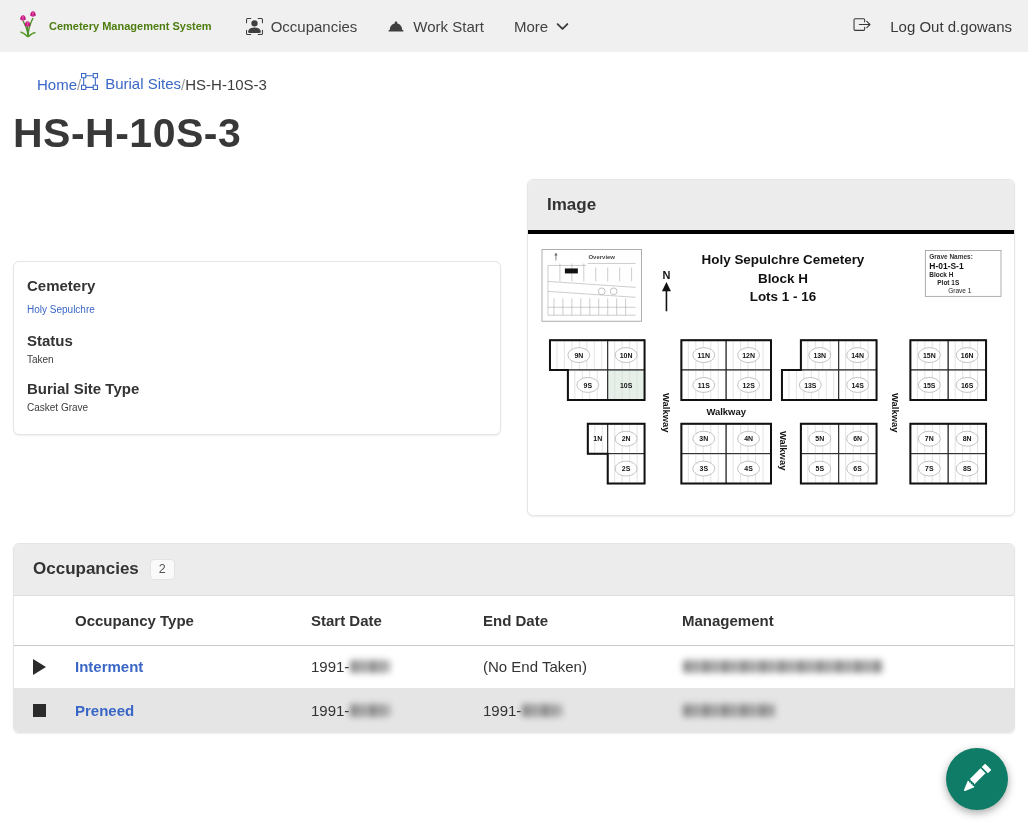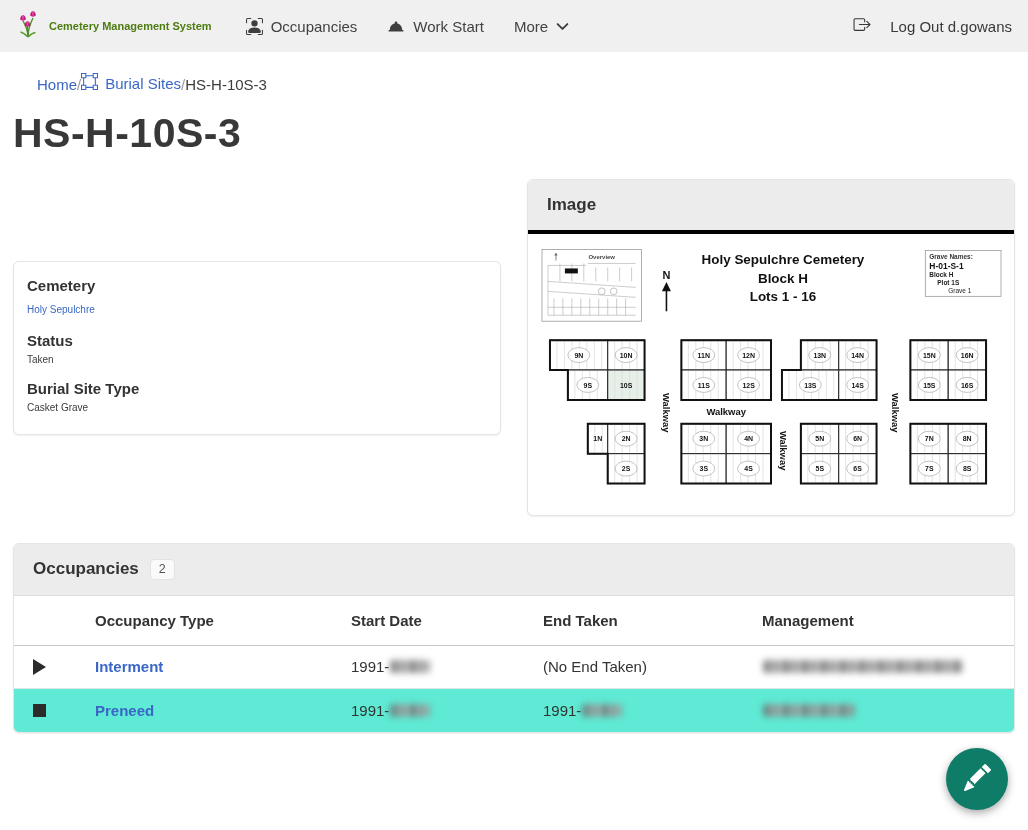--- a/index.html
+++ b/index.html
@@ -44,24 +44,24 @@
   #plot-map-svg { display:block; cursor:pointer; }
 
   
   .occ-panel { margin:27px 13px 0 13px; border:1px solid #e5e5e5; border-radius:6px;
     box-shadow:0 1px 2px rgba(0,0,0,.07); background:#fff; overflow:hidden; }
   .occ-header { background:var(--strip); border-bottom:1px solid #dcdcdc; padding:15px 19px;
     display:flex; align-items:center; gap:11px; }
   .occ-title { font-size:17px; font-weight:bold; color:#333; }
   .occ-badge { background:#fafafa; border:1px solid #e3e3e3; border-radius:4px;
     font-size:12.5px; color:#555; padding:3px 8px; line-height:1; }
-  .trow { display:grid; grid-template-columns:61px 236px 172px 199px 1fr; align-items:center;gap:20px; }
+  .trow { display:grid; grid-template-columns:61px 236px 172px 199px 1fr; align-items:center; }
   .thead { height:50px; font-weight:bold; font-size:15px; color:#333; border-bottom:1px solid #c9c9c9; }
   .tbody-row { height:43px; font-size:15px; border-bottom:1px solid #e3e3e3; }
-  .tbody-row.striped { background:#5eead4; border-bottom:none; }
+  .tbody-row.striped { background:#e5e5e5; border-bottom:none; }
   .cell { padding-right:10px; }
   .icon-cell { display:flex; justify-content:center; }
   .play-shape { width:0; height:0; border-left:13px solid #2b2b2b;
     border-top:8px solid transparent; border-bottom:8px solid transparent; }
   .stop-shape { width:13px; height:13px; background:#2b2b2b; }
   a.occ-link { color:var(--link); font-weight:bold; text-decoration:none; cursor:pointer;margin-top:44px; }
   .redact { display:inline-block; height:13px; border-radius:3px; vertical-align:-1px; margin-left:1px;
     background:repeating-linear-gradient(90deg,#6f6f6f 0 7px,#a7a7a7 7px 10px,#8a8a8a 10px 16px,#bdbdbd 16px 19px);
     filter:blur(3px); opacity:.8; }
   .w40 { width:40px; } .w92 { width:92px; } .w200 { width:200px; }
@@ -467,21 +467,21 @@
 <div class="occ-panel">
   <div class="occ-header">
     <span class="occ-title">Occupancies</span>
     <span class="occ-badge">2</span>
   </div>
 
   <div class="trow thead">
     <div class="cell icon-cell"></div>
     <div class="cell">Occupancy Type</div>
     <div class="cell">Start Date</div>
-    <div class="cell">End Taken</div>
+    <div class="cell">End Date</div>
     <div class="cell">Management</div>
   </div>
 
   <div class="trow tbody-row">
     <div class="cell icon-cell">
         <span class="play-shape"></span>
       </div>
     <div class="cell"><a class="occ-link" href="#">Interment</a></div>
     <div class="cell">
       <span>1991-</span><span class="redact w40"></span>

